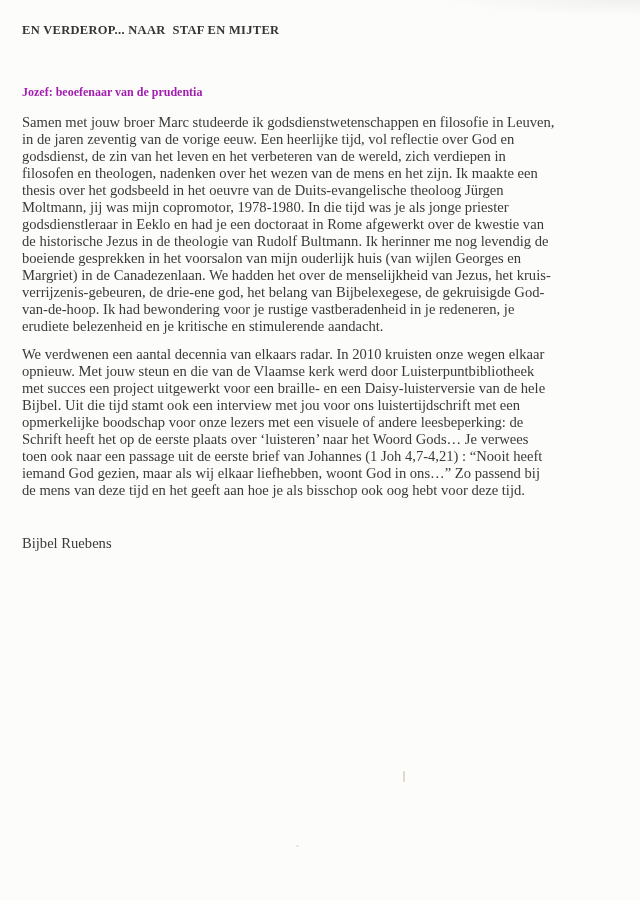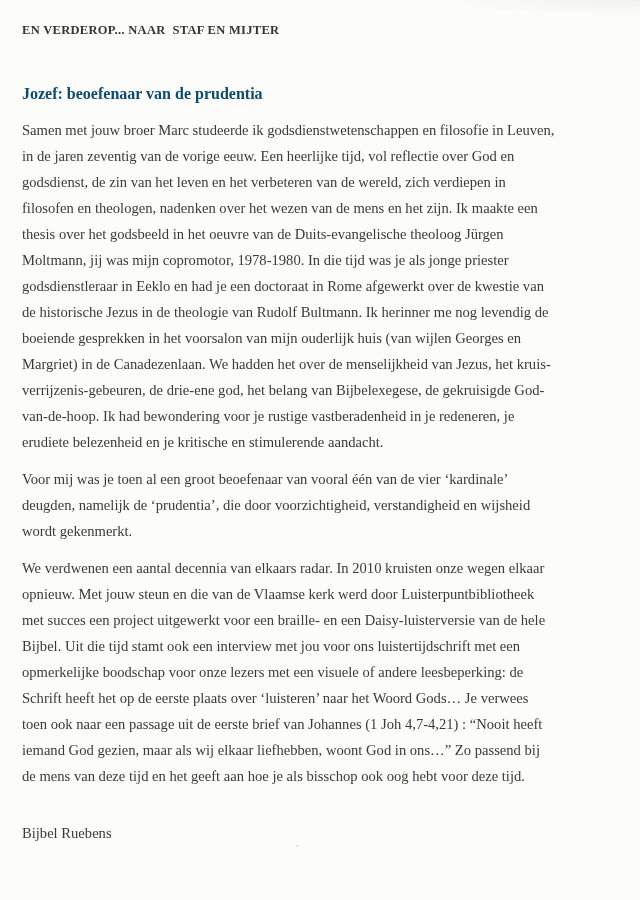--- a/index.html
+++ b/index.html
@@ -32,28 +32,28 @@
   }
   .doc-header {
     font-size: 12.5px;
     font-weight: bold;
     letter-spacing: 0.3px;
     white-space: pre;
     color: #353535;
   }
   .doc-title {
     margin-top: 47px;
-    font-size: 16px;
+    font-size: 12px;
     font-weight: bold;
-    color: #0c4a6e;
+    color: #a21caf;
   }
   .para {
     margin-top: 14px;
     font-size: 14.6px;
-    line-height: 26px;
+    line-height: 17px;
     white-space: pre;
     color: var(--ink);
   }
   .para + .para {
     margin-top: 11px;
   }
   .signature {
     margin-top: 36px;
     font-size: 14.6px;
     color: var(--ink);
@@ -95,23 +95,20 @@
 thesis over het godsbeeld in het oeuvre van de Duits-evangelische theoloog Jürgen
 Moltmann, jij was mijn copromotor, 1978-1980. In die tijd was je als jonge priester
 godsdienstleraar in Eeklo en had je een doctoraat in Rome afgewerkt over de kwestie van
 de historische Jezus in de theologie van Rudolf Bultmann. Ik herinner me nog levendig de
 boeiende gesprekken in het voorsalon van mijn ouderlijk huis (van wijlen Georges en
 Margriet) in de Canadezenlaan. We hadden het over de menselijkheid van Jezus, het kruis-
 verrijzenis-gebeuren, de drie-ene god, het belang van Bijbelexegese, de gekruisigde God-
 van-de-hoop. Ik had bewondering voor je rustige vastberadenheid in je redeneren, je
 erudiete belezenheid en je kritische en stimulerende aandacht.</p>
 
-  <p class="para">Voor mij was je toen al een groot beoefenaar van vooral één van de vier ‘kardinale’
-deugden, namelijk de ‘prudentia’, die door voorzichtigheid, verstandigheid en wijsheid
-wordt gekenmerkt.</p>
 
   <p class="para">We verdwenen een aantal decennia van elkaars radar. In 2010 kruisten onze wegen elkaar
 opnieuw. Met jouw steun en die van de Vlaamse kerk werd door Luisterpuntbibliotheek
 met succes een project uitgewerkt voor een braille- en een Daisy-luisterversie van de hele
 Bijbel. Uit die tijd stamt ook een interview met jou voor ons luistertijdschrift met een
 opmerkelijke boodschap voor onze lezers met een visuele of andere leesbeperking: de
 Schrift heeft het op de eerste plaats over ‘luisteren’ naar het Woord Gods… Je verwees
 toen ook naar een passage uit de eerste brief van Johannes (1 Joh 4,7-4,21) : “Nooit heeft
 iemand God gezien, maar als wij elkaar liefhebben, woont God in ons…” Zo passend bij
 de mens van deze tijd en het geeft aan hoe je als bisschop ook oog hebt voor deze tijd.</p>

